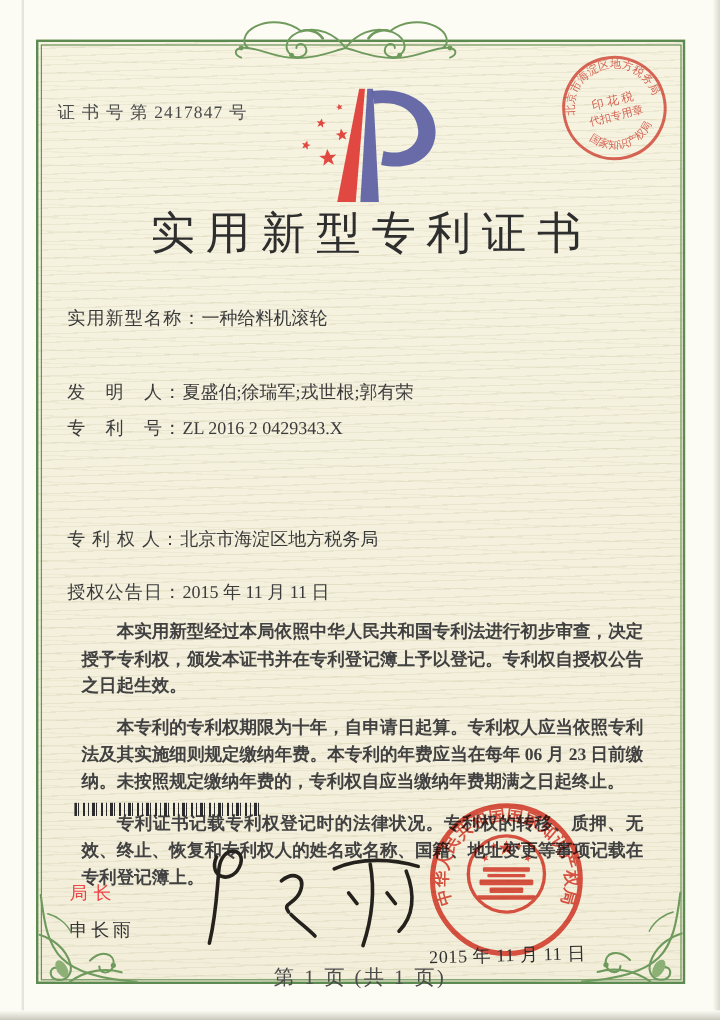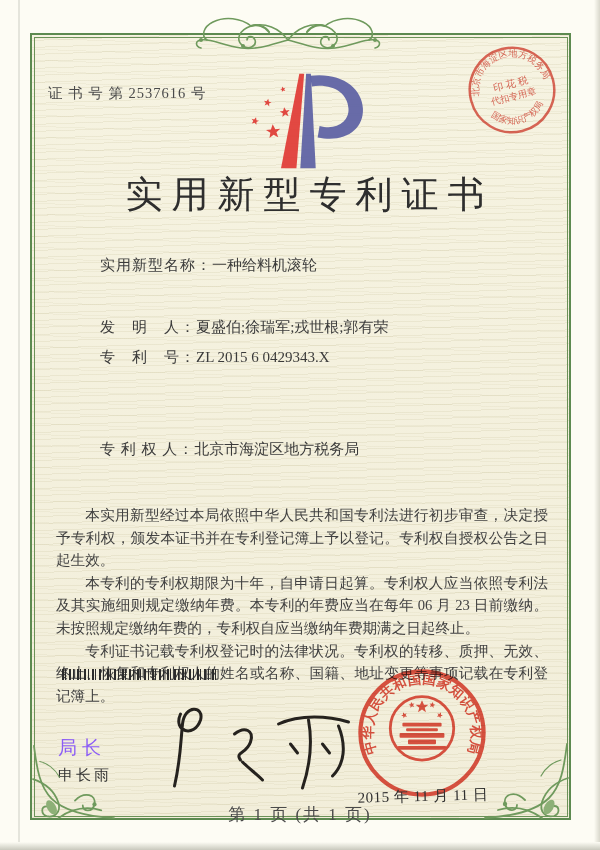--- a/index.html
+++ b/index.html
@@ -22,32 +22,32 @@
       repeating-linear-gradient(2deg, rgba(160,150,95,0.08) 0 1px, rgba(0,0,0,0) 1px 11px),
       linear-gradient(#f6f3e1,#f2eeda);
   }
   .frame{position:absolute;left:30px;top:33px;width:541px;height:787px;
     border:2.5px solid #5d8a50;box-sizing:border-box;pointer-events:none;}
   .frame-inner{position:absolute;inset:1.5px;border:1px solid #6b9157;}
   .abs{position:absolute;}
   .cert-no{left:48px;top:84px;font-size:14.5px;letter-spacing:1px;color:#4a4a4a;}
   .title{left:0;right:0;top:170px;text-align:center;font-size:37px;
     letter-spacing:9px;color:#2e2e2e;font-weight:500;padding-left:19px;}
-  .field-row{left:56px;width:500px;height:22px;font-size:15px;color:#3b3b3b;margin-left:44px;}
+  .field-row{left:56px;width:500px;height:22px;font-size:15px;color:#3b3b3b;}
   .field-label{letter-spacing:1px;}
   .paras{left:56px;width:492px;top:504px;font-size:14.6px;line-height:22.6px;
     text-align:justify;color:#414141;}
-  .paras p{margin:0;text-indent:2em;}
+  .paras p{margin:12px;text-indent:2em;font-weight:bold;}
   .barcode{left:62px;top:669px;width:156px;height:11px;
     background:repeating-linear-gradient(90deg,
       #2b2b2b 0 2px, rgba(0,0,0,0) 2px 3px,
       #2b2b2b 3px 4px, rgba(0,0,0,0) 4px 7px,
       #2b2b2b 7px 9px, rgba(0,0,0,0) 9px 11px,
       #2b2b2b 11px 12px, rgba(0,0,0,0) 12px 15px);}
-  .signoff-label{left:58px;top:735px;font-size:19px;letter-spacing:5px;color:#8b5cf6;}
+  .signoff-label{left:58px;top:735px;font-size:15px;letter-spacing:5px;color:#ef4444;}
   .signoff-name{left:58px;top:766px;font-size:15px;letter-spacing:3px;color:#333;}
   .sig-svg{left:148px;top:698px;}
   .seal-svg{left:352px;top:663px;mix-blend-mode:multiply;}
   .stamp-svg{left:464px;top:42px;mix-blend-mode:multiply;transform:rotate(-14deg);}
   .issue-date{left:352px;top:787px;width:142px;text-align:center;
     font-size:15px;color:#2f2f2f;letter-spacing:0.5px;transform:rotate(-1.5deg);}
   .footer-page{left:0;right:0;top:803px;text-align:center;font-size:17px;
     letter-spacing:2px;color:#4a4a4a;}
   .orn{pointer-events:none;}
   .sr{position:absolute;width:1px;height:1px;overflow:hidden;clip-path:inset(50%);}
@@ -83,21 +83,21 @@
         <path d="M12 22 C 20 24, 28 30, 32 38" stroke-width="1.2"></path>
       </g>
     </defs>
   </svg>
 
   <svg class="abs orn" style="left:193px;top:10px" width="190" height="44" viewBox="0 0 190 44">
     <use href="#topOrnHalf"></use>
     <use href="#topOrnHalf" transform="translate(190,0) scale(-1,1)"></use>
   </svg>
 
-  <div class="abs cert-no">证 书 号 第 2537616 号</div>
+  <div class="abs cert-no">证 书 号 第 2417847 号</div>
 
   <svg class="abs" style="left:240px;top:70px" width="136" height="106" viewBox="0 0 140 110">
     <path d="M 72 6 C 104 2, 126 18, 127 40 C 128 62, 108 76, 80 70 L 82 58 C 100 63, 113 53, 112 40 C 111 24, 96 14, 74 17 Z" fill="#5b5fa3" opacity="0.92"></path>
     <polygon points="61,4 66,4 58,102 42,102" fill="#df3a34" opacity="0.92"></polygon>
     <polygon points="68,4 73,4 78,102 62,102" fill="#5b5fa3" opacity="0.92"></polygon>
     <g fill="#df3a34" opacity="0.92">
       <use href="#star" transform="translate(44,20) scale(0.30) rotate(-15)"></use>
       <use href="#star" transform="translate(28,34) scale(0.42) rotate(10)"></use>
       <use href="#star" transform="translate(46,44) scale(0.55) rotate(-8)"></use>
       <use href="#star" transform="translate(15,53) scale(0.42) rotate(15)"></use>
@@ -123,24 +123,27 @@
 
   <div class="abs title">实用新型专利证书</div>
 
   <div class="abs field-row" style="top:256px">
     <span class="field-label">实用新型名称：</span><span>一种给料机滚轮</span>
   </div>
   <div class="abs field-row" style="top:318px">
     <span class="field-label">发　明　人：</span><span>夏盛伯;徐瑞军;戎世根;郭有荣</span>
   </div>
   <div class="abs field-row" style="top:348px">
-    <span class="field-label">专　利　号：</span><span>ZL 2015 6 0429343.X</span>
+    <span class="field-label">专　利　号：</span><span>ZL 2016 2 0429343.X</span>
   </div>
   <div class="abs field-row" style="top:440px">
     <span class="field-label">专 利 权 人：</span><span>北京市海淀区地方税务局</span>
+  </div>
+  <div class="abs field-row" style="top:484px">
+    <span class="field-label">授权公告日：</span><span>2015 年 11 月 11 日</span>
   </div>
 
   <div class="abs paras">
     <p>本实用新型经过本局依照中华人民共和国专利法进行初步审查，决定授予专利权，颁发本证书并在专利登记簿上予以登记。专利权自授权公告之日起生效。</p>
     <p>本专利的专利权期限为十年，自申请日起算。专利权人应当依照专利法及其实施细则规定缴纳年费。本专利的年费应当在每年 06 月 23 日前缴纳。未按照规定缴纳年费的，专利权自应当缴纳年费期满之日起终止。</p>
     <p>专利证书记载专利权登记时的法律状况。专利权的转移、质押、无效、终止、恢复和专利权人的姓名或名称、国籍、地址变更等事项记载在专利登记簿上。</p>
   </div>
 
   <div class="abs barcode"></div>
 

